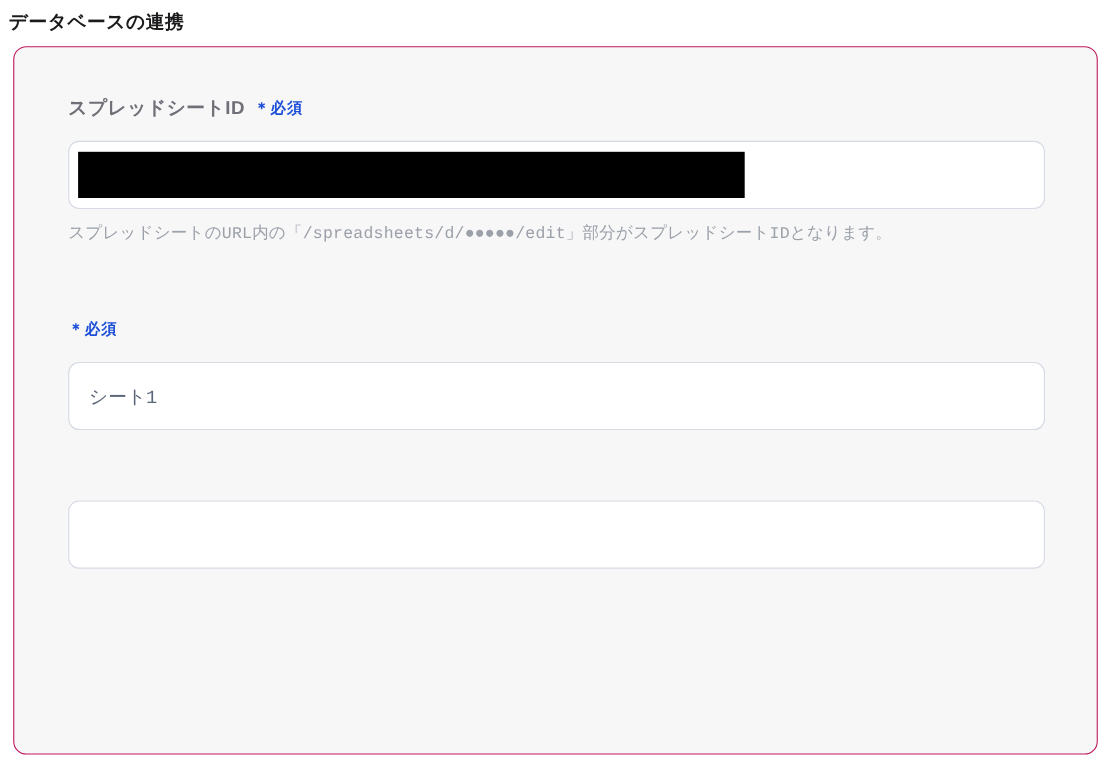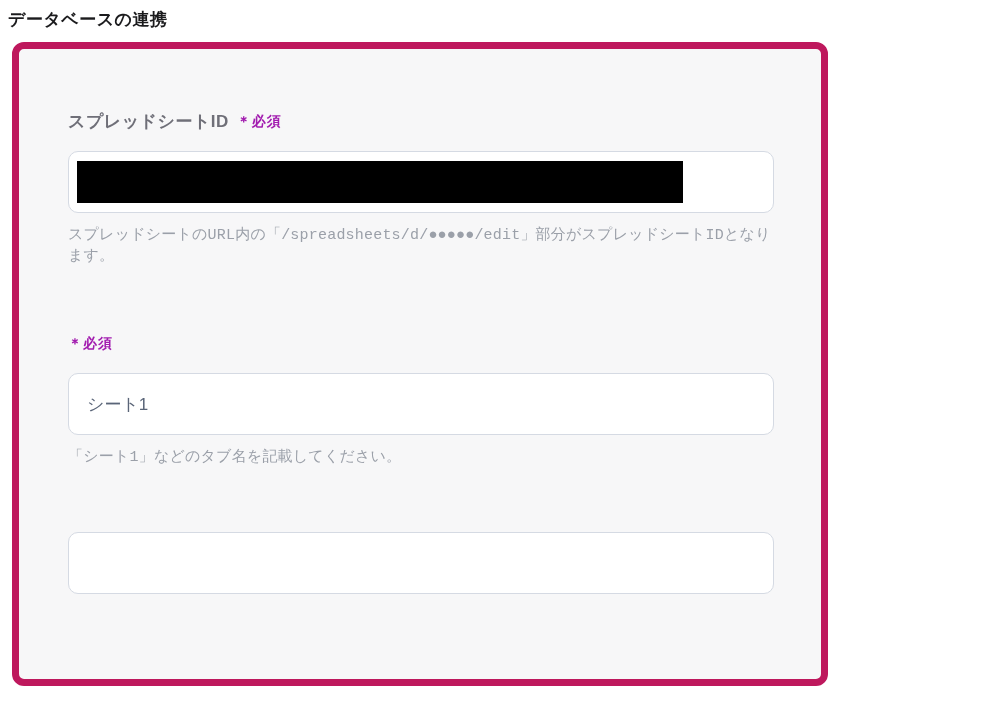--- a/index.html
+++ b/index.html
@@ -18,60 +18,60 @@
   .page-title {
     font-size: 17px;
     font-weight: 700;
     color: #1b1b1d;
     line-height: 24px;
     margin-bottom: 10px;
     letter-spacing: 0.5px;
   }
   .card {
     margin-left: 4px;
-    width: 816px;
+    width: 986px;
     height: 644px;
     background: #f7f7f8;
-    border: 7px solid #be185d;
+    border: 1px solid #be185d;
     border-radius: 12px;
-    padding: 60px 47px 48px 49px;
+    padding: 43px 47px 48px 49px;
   }
   .field-group { margin-bottom: 64px; }
   .field-group:last-child { margin-bottom: 0; }
   .field-label-row {
     display: flex;
     align-items: center;
     gap: 8px;
     margin-bottom: 17px;
   }
   .field-label {
     font-size: 17px;
     font-weight: 700;
     color: #6f6f78;
     line-height: 25px;
     letter-spacing: 0.5px;
   }
   .required-badge {
     font-size: 14px;
     font-weight: 700;
-    color: #a21caf;
+    color: #1d4ed8;
     line-height: 25px;
     letter-spacing: 1px;
   }
   .required-badge:empty { display: none; }
   .input-wrap { position: relative; width: 100%; }
   .text-input {
     display: block;
     width: 100%;
     height: 62px;
     background: #ffffff;
     border: 1px solid #d5dae3;
     border-radius: 10px;
     padding: 0 18px;
-    font-family: Liberation Sans, sans-serif;
+    font-family: Liberation Mono, monospace;
     font-size: 17px;
     color: #5a6578;
     outline: none;
   }
   .redaction-bar {
     position: absolute;
     left: 9px;
     top: 50%;
     transform: translateY(-50%);
     width: 606px;
@@ -109,21 +109,20 @@
       <div class="help-text">スプレッドシートのURL内の「/spreadsheets/d/●●●●●/edit」部分がスプレッドシートIDとなります。</div>
     </div>
 
     <div class="field-group">
       <div class="field-label-row">
         <span class="required-badge">＊必須</span>
       </div>
       <div class="input-wrap">
         <input type="text" class="text-input" value="シート1" style="">
       </div>
-      <div class="help-text">「シート1」などのタブ名を記載してください。</div>
     </div>
 
     <div class="field-group">
       <div class="input-wrap">
         <input type="text" class="text-input" value="" style="">
       </div>
     </div>
 
   </div>
 </div>

